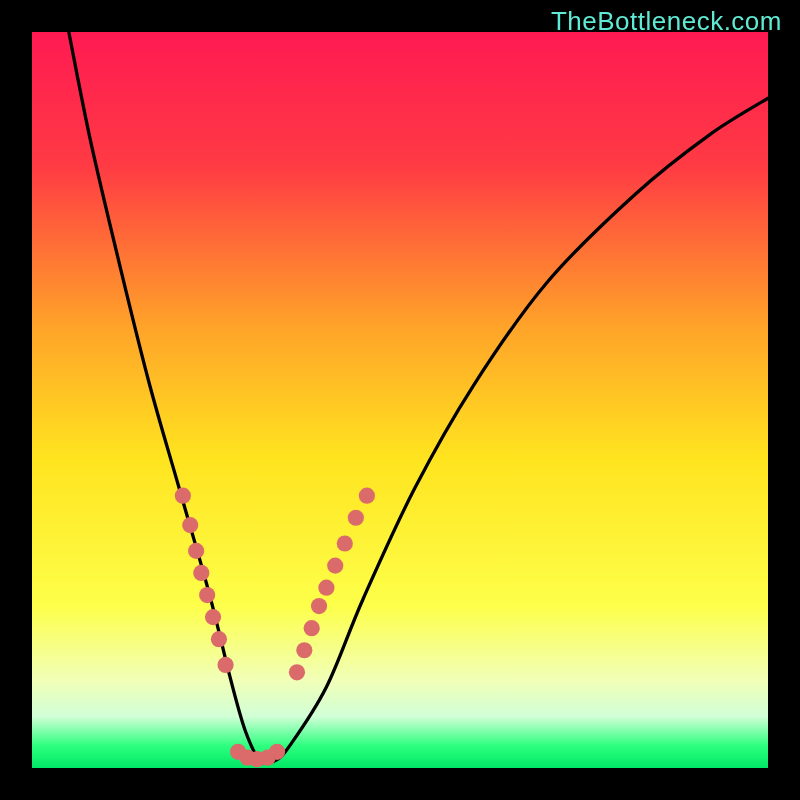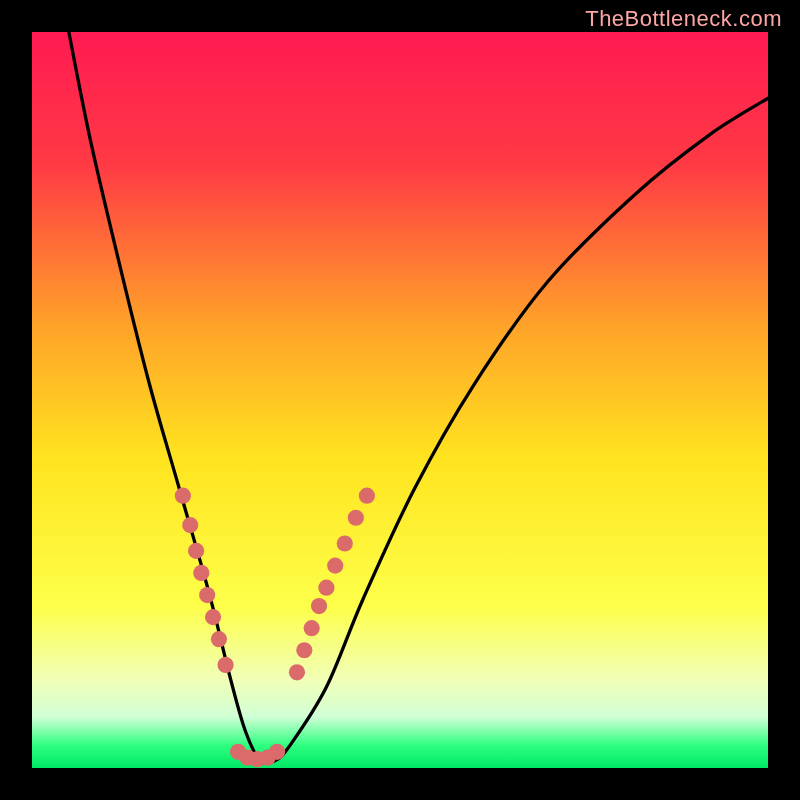--- a/index.html
+++ b/index.html
@@ -28,22 +28,22 @@
   }
   .gradient {
     position: absolute;
     inset: 0;
   }
   .watermark {
     position: absolute;
     top: 6px;
     right: 18px;
     font-family: Arial, Helvetica, sans-serif;
-    font-size: 22px;
-    color: #fca5a5;
+    font-size: 26px;
+    color: #5eead4;
     letter-spacing: 0.5px;
     font-weight: 500;
   }
   svg.curve {
     position: absolute;
     inset: 0;
   }
 </style>
 </head>
 <body>

